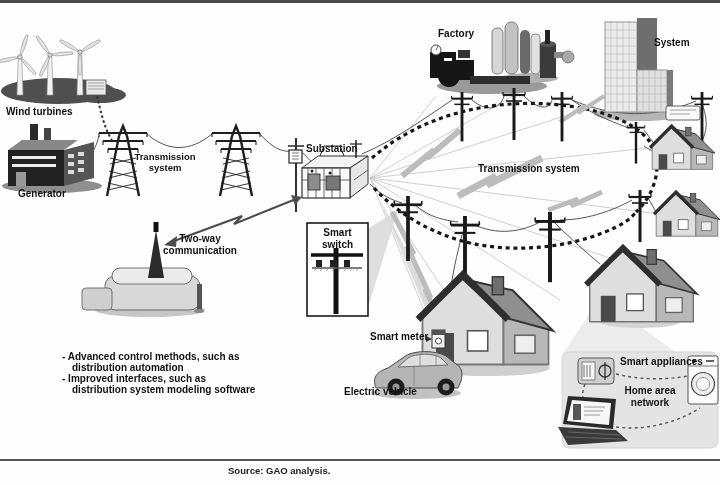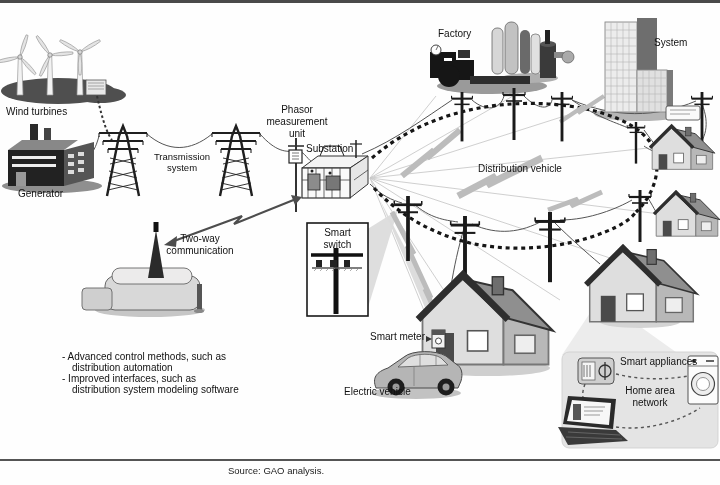--- a/index.html
+++ b/index.html
@@ -1,24 +1,24 @@
 <!DOCTYPE html>
 <html><head>
 <meta charset="utf-8">
 <style>
   html,body{margin:0;padding:0;background:#fff;}
   #stage{position:relative;width:720px;height:485px;background:#fefefe;overflow:hidden;
          font-family:"Liberation Sans",sans-serif;}
   #stage svg{position:absolute;left:0;top:0;}
-  .lbl{position:absolute;font-family:"Liberation Sans",sans-serif;font-weight:normal;
+  .lbl{position:absolute;font-family:"Liberation Sans",sans-serif;font-weight:bold;
        font-size:10px;color:#111;line-height:1.18;white-space:nowrap;}
   .center{text-align:center;}
   .s9{font-size:10px;}
   .s95{font-size:9.5px;}
-  .normal{font-weight:400;color:#222;}
+  .normal{font-weight:700;color:#222;}
   .topbar{position:absolute;left:0;top:0;width:720px;height:3px;background:#4a4a4a;}
   .footline{position:absolute;left:0;top:459px;width:720px;height:1.5px;background:#555;}
   .line{display:block;}
 </style>
 </head>
 <body>
 
 <div id="stage">
 
 <svg width="720" height="485" viewBox="0 0 720 485">
@@ -300,35 +300,30 @@
     <path d="M568,432 L620,435 M566,437 L622,439" stroke="#777" stroke-width="0.7"></path>
   </g>
 </svg>
 
 <div class="topbar"></div>
 <div class="footline"></div>
 
 <div class="lbl" style="left:6px;top:106px">Wind turbines</div>
 <div class="lbl" style="left:18px;top:188px">Generator</div>
 
-<div class="lbl center s95" style="left:140px;top:151px;width:84px">
+<div class="lbl center s95" style="left:123px;top:151px;width:84px">
   <span class="line">Transmission</span>
   <span class="line">system</span>
 </div>
 
-<div class="lbl center" style="left:260px;top:104px;width:74px">
-  <span class="line">Phasor</span>
-  <span class="line">measurement</span>
-  <span class="line">unit</span>
-</div>
 
 <div class="lbl" style="left:306px;top:143px">Substation</div>
 <div class="lbl" style="left:438px;top:28px">Factory</div>
 <div class="lbl" style="left:654px;top:37px">System</div>
-<div class="lbl" style="left:478px;top:163px">Distribution vehicle</div>
+<div class="lbl" style="left:478px;top:163px">Transmission system</div>
 
 <div class="lbl center" style="left:158px;top:233px;width:84px">
   <span class="line">Two-way</span>
   <span class="line">communication</span>
 </div>
 
 
 <div>
   <div class="lbl s9" style="left:62px;top:351px">- Advanced control methods, such as</div>
   <div class="lbl s9" style="left:72px;top:362px">distribution automation</div>

